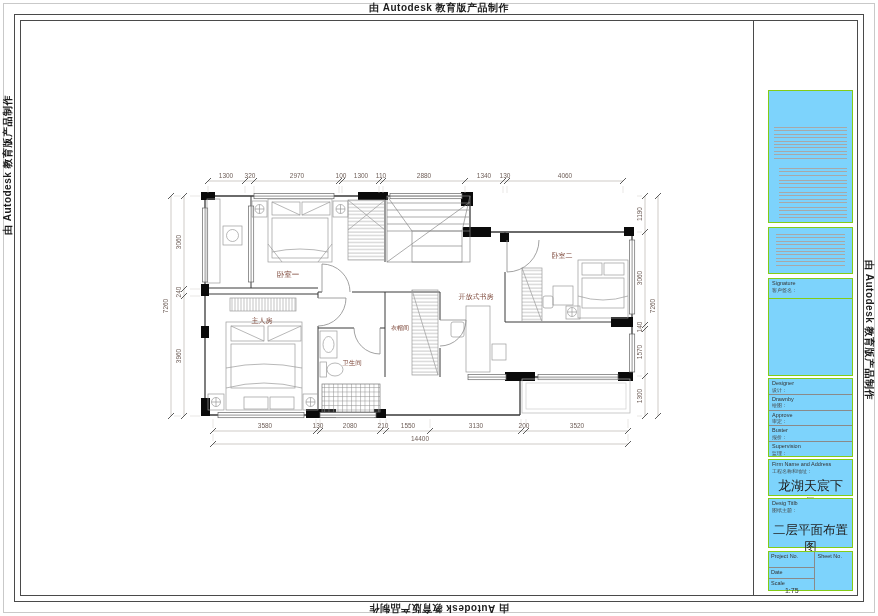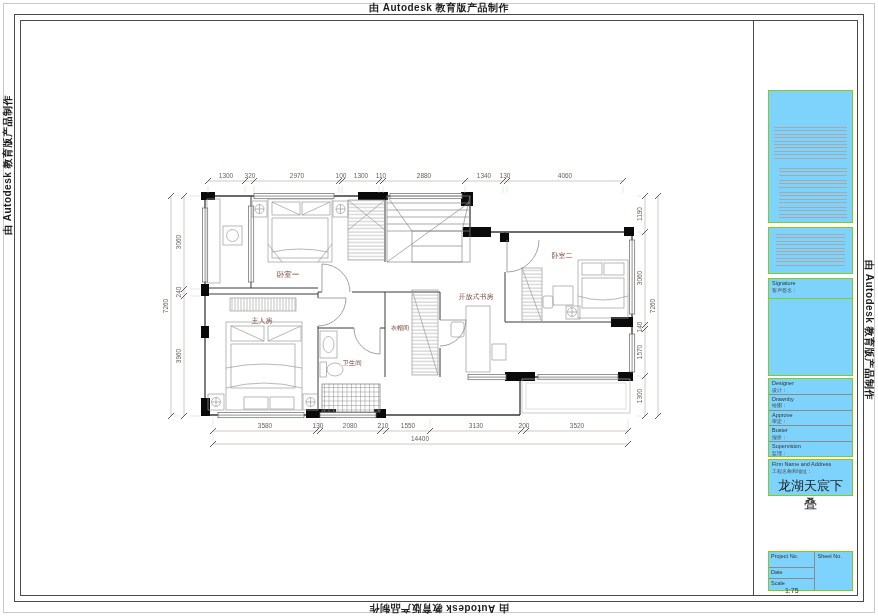--- a/index.html
+++ b/index.html
@@ -341,20 +341,25 @@
     <div class="tb-row">
       <span class="en">Supervision</span>
       <span class="zh">监理：</span>
     </div>
   </div>
   <div class="tb-firm">
     <span class="en">Firm Name and Address</span>
     <span class="zh">工程名称和地址：</span>
     <div class="bigname">龙湖天宸下叠</div>
   </div>
+  <div class="tb-desig">
+    <span class="en">Desig Titlb</span>
+    <span class="zh">图纸主题：</span>
+    <div class="bigtitle">二层平面布置图</div>
+  </div>
   <div class="tb-table">
     <div class="cell c-projno"><span>Project No.</span></div>
     <div class="cell c-sheetno"><span>Sheet No.</span></div>
     <div class="cell c-date"><span>Date</span></div>
     <div class="cell c-scale">
       <span>Scale</span>
       <span class="scaleval">1:75</span>
     </div>
   </div>
 </div>

